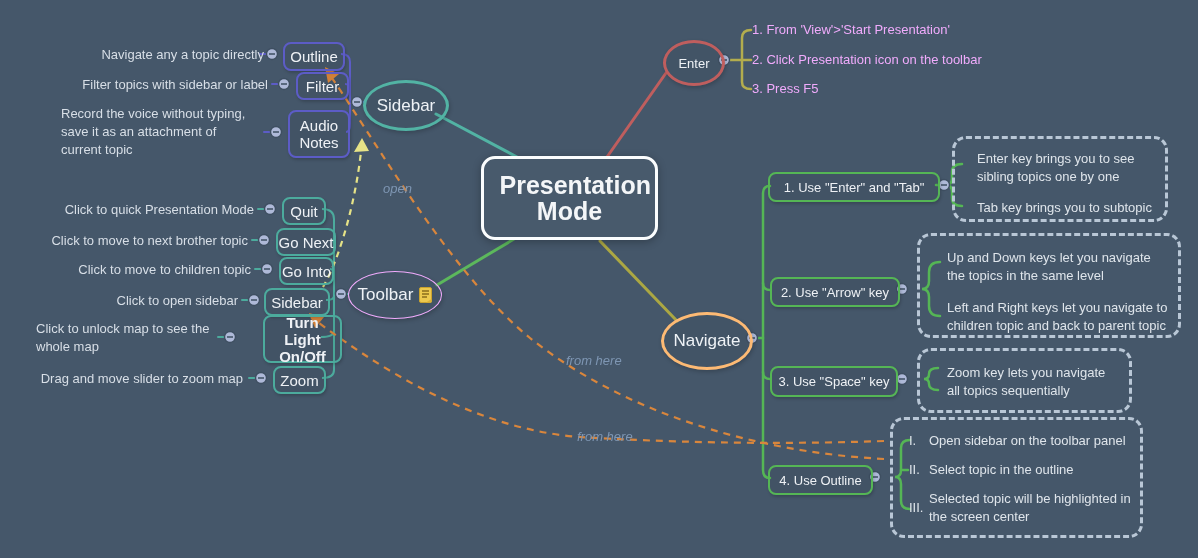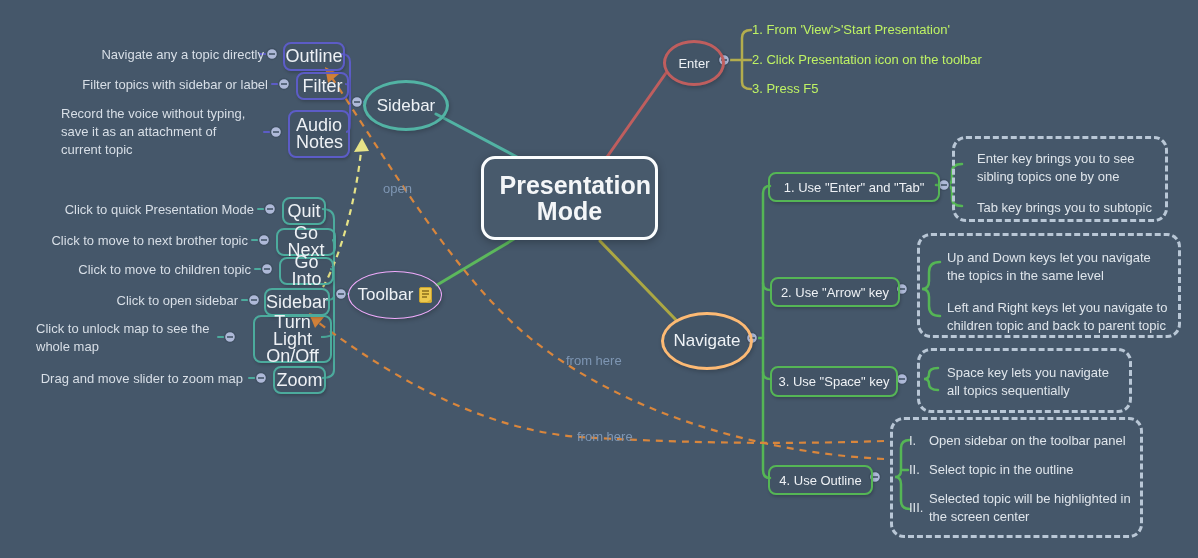--- a/index.html
+++ b/index.html
@@ -11,21 +11,21 @@
   }
   #canvas{position:relative;width:1198px;height:558px;}
   #connector-layer{position:absolute;left:0;top:0;z-index:1;}
 
   .abs{position:absolute;z-index:3;}
   .ann{color:#d8dfe7;font-size:13px;line-height:18px;}
   .ann.r{text-align:right;}
 
   .node{
     position:absolute;z-index:3;display:flex;align-items:center;justify-content:center;
-    border-radius:8px;color:#eef1f5;font-size:18px;text-align:center;line-height:17px;
+    border-radius:8px;color:#eef1f5;font-size:15px;text-align:center;line-height:17px;
     box-shadow:1px 2px 3px rgba(0,0,0,0.18);background:rgba(0,0,0,0.04);
   }
   .node.purple{border:2px solid #5c5cc6;}
   .node.teal{border:2px solid #4cab9d;}
   .node.green{border:2px solid #55b655;font-size:13px;white-space:nowrap;}
 
   .ellipse{
     position:absolute;z-index:3;display:flex;align-items:center;justify-content:center;
     border-radius:50%;color:#eef2f6;font-size:17px;background:rgba(0,0,0,0.03);
     box-shadow:1px 2px 4px rgba(0,0,0,0.2);
@@ -44,23 +44,23 @@
   }
   .center-node .inner{width:140px;}
 
   .callout{
     position:absolute;z-index:2;border:3px dashed #b9c7d6;border-radius:14px;
     box-sizing:border-box;color:#dfe5eb;font-size:13px;line-height:18px;
   }
   .callout p{margin:0;}
   .c-row{display:flex;align-items:center;}
   .c-num{flex:0 0 20px;color:#dfe5eb;}
-  .float-label{position:absolute;z-index:3;color:#7e96b3;font-size:13px;}
-
-  .enter-item{position:absolute;z-index:3;color:#bef264;font-size:13px;white-space:nowrap;}
+  .float-label{position:absolute;z-index:3;color:#7e96b3;font-size:13px;font-style:italic;}
+
+  .enter-item{position:absolute;z-index:3;color:#f0abfc;font-size:13px;white-space:nowrap;}
 
   .note-icon{display:inline-block;margin-left:6px;line-height:0;}
 </style>
 </head>
 <body>
 
 <div id="canvas">
 
   <svg id="connector-layer" width="1198" height="558" viewBox="0 0 1198 558">
 
@@ -206,21 +206,21 @@
 
   <div class="ann r abs" style="left:110px;top:292px;width:128px;">Click to open sidebar</div>
   <div class="node teal" style="left:264px;top:288px;width:62px;height:24px;">
     <span>Sidebar</span>
   </div>
 
   <div class="ann abs" style="left:36px;top:320px;width:190px;">
     <span style="display:block">Click to unlock map to see the</span>
     <span style="display:block">whole map</span>
   </div>
-  <div class="node teal" style="left:253px;top:315px;width:75px;height:44px;">
+  <div class="node teal" style="left:263px;top:315px;width:75px;height:44px;font-weight:bold;">
     <span style="width:64px">Turn Light On/Off</span>
   </div>
 
   <div class="ann r abs" style="left:30px;top:370px;width:213px;">Drag and move slider to zoom map</div>
   <div class="node teal" style="left:273px;top:366px;width:49px;height:24px;">
     <span>Zoom</span>
   </div>
 
   <div class="ellipse red" style="left:663px;top:40px;width:56px;height:40px;">
     <span>Enter</span>
@@ -246,21 +246,21 @@
   </div>
   <div class="callout" style="left:917px;top:233px;width:264px;height:105px;padding:13px 10px 0 27px;">
     <p style="margin-bottom:14px;">Up and Down keys let you navigate the topics in the same level</p>
     <p>Left and Right keys let you navigate to children topic and back to parent topic</p>
   </div>
 
   <div class="node green" style="left:770px;top:366px;width:124px;height:27px;">
     <span>3. Use "Space" key</span>
   </div>
   <div class="callout" style="left:917px;top:348px;width:215px;height:65px;padding:13px 8px 0 27px;">
-    <p>Space key lets you navigate all topics sequentially</p>
+    <p>Zoom key lets you navigate all topics sequentially</p>
   </div>
 
   <div class="node green" style="left:768px;top:465px;width:101px;height:26px;">
     <span>4. Use Outline</span>
   </div>
   <div class="callout" style="left:890px;top:417px;width:253px;height:121px;padding:12px 8px 0 16px;display:flex;flex-direction:column;gap:11px;">
     <div class="c-row">
       <span class="c-num">I.</span>
       <span>Open sidebar on the toolbar panel</span>
     </div>

